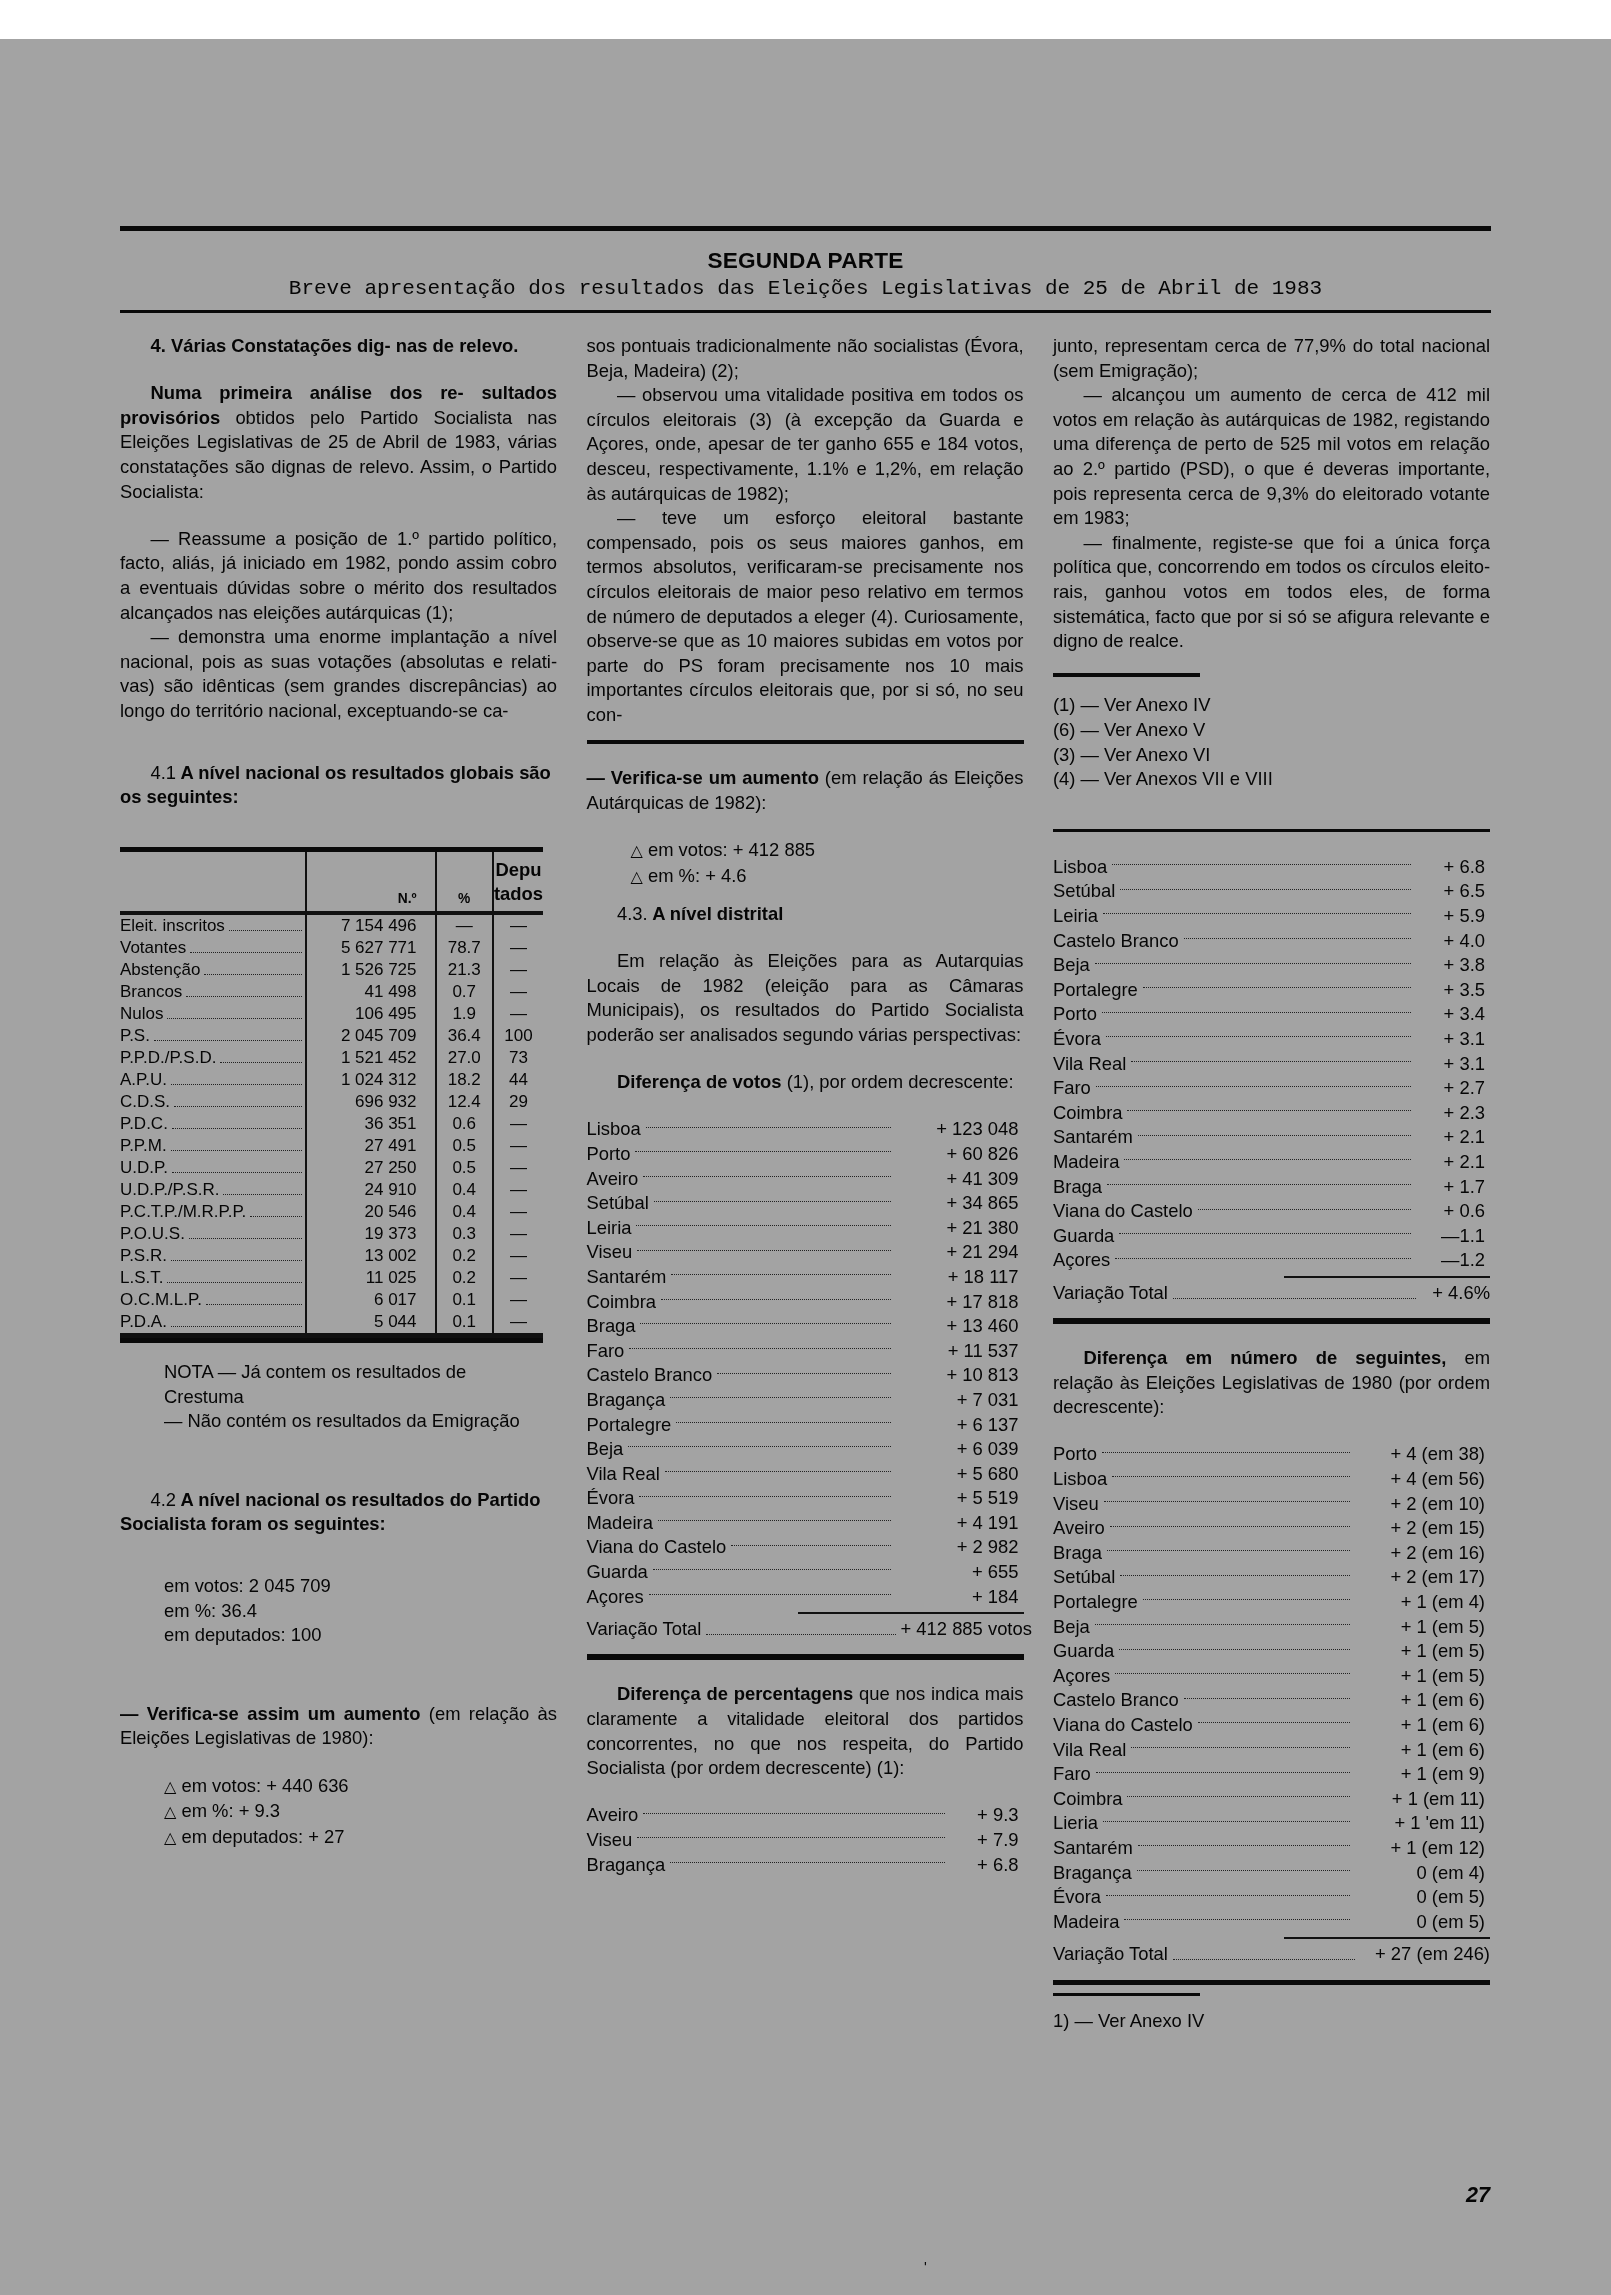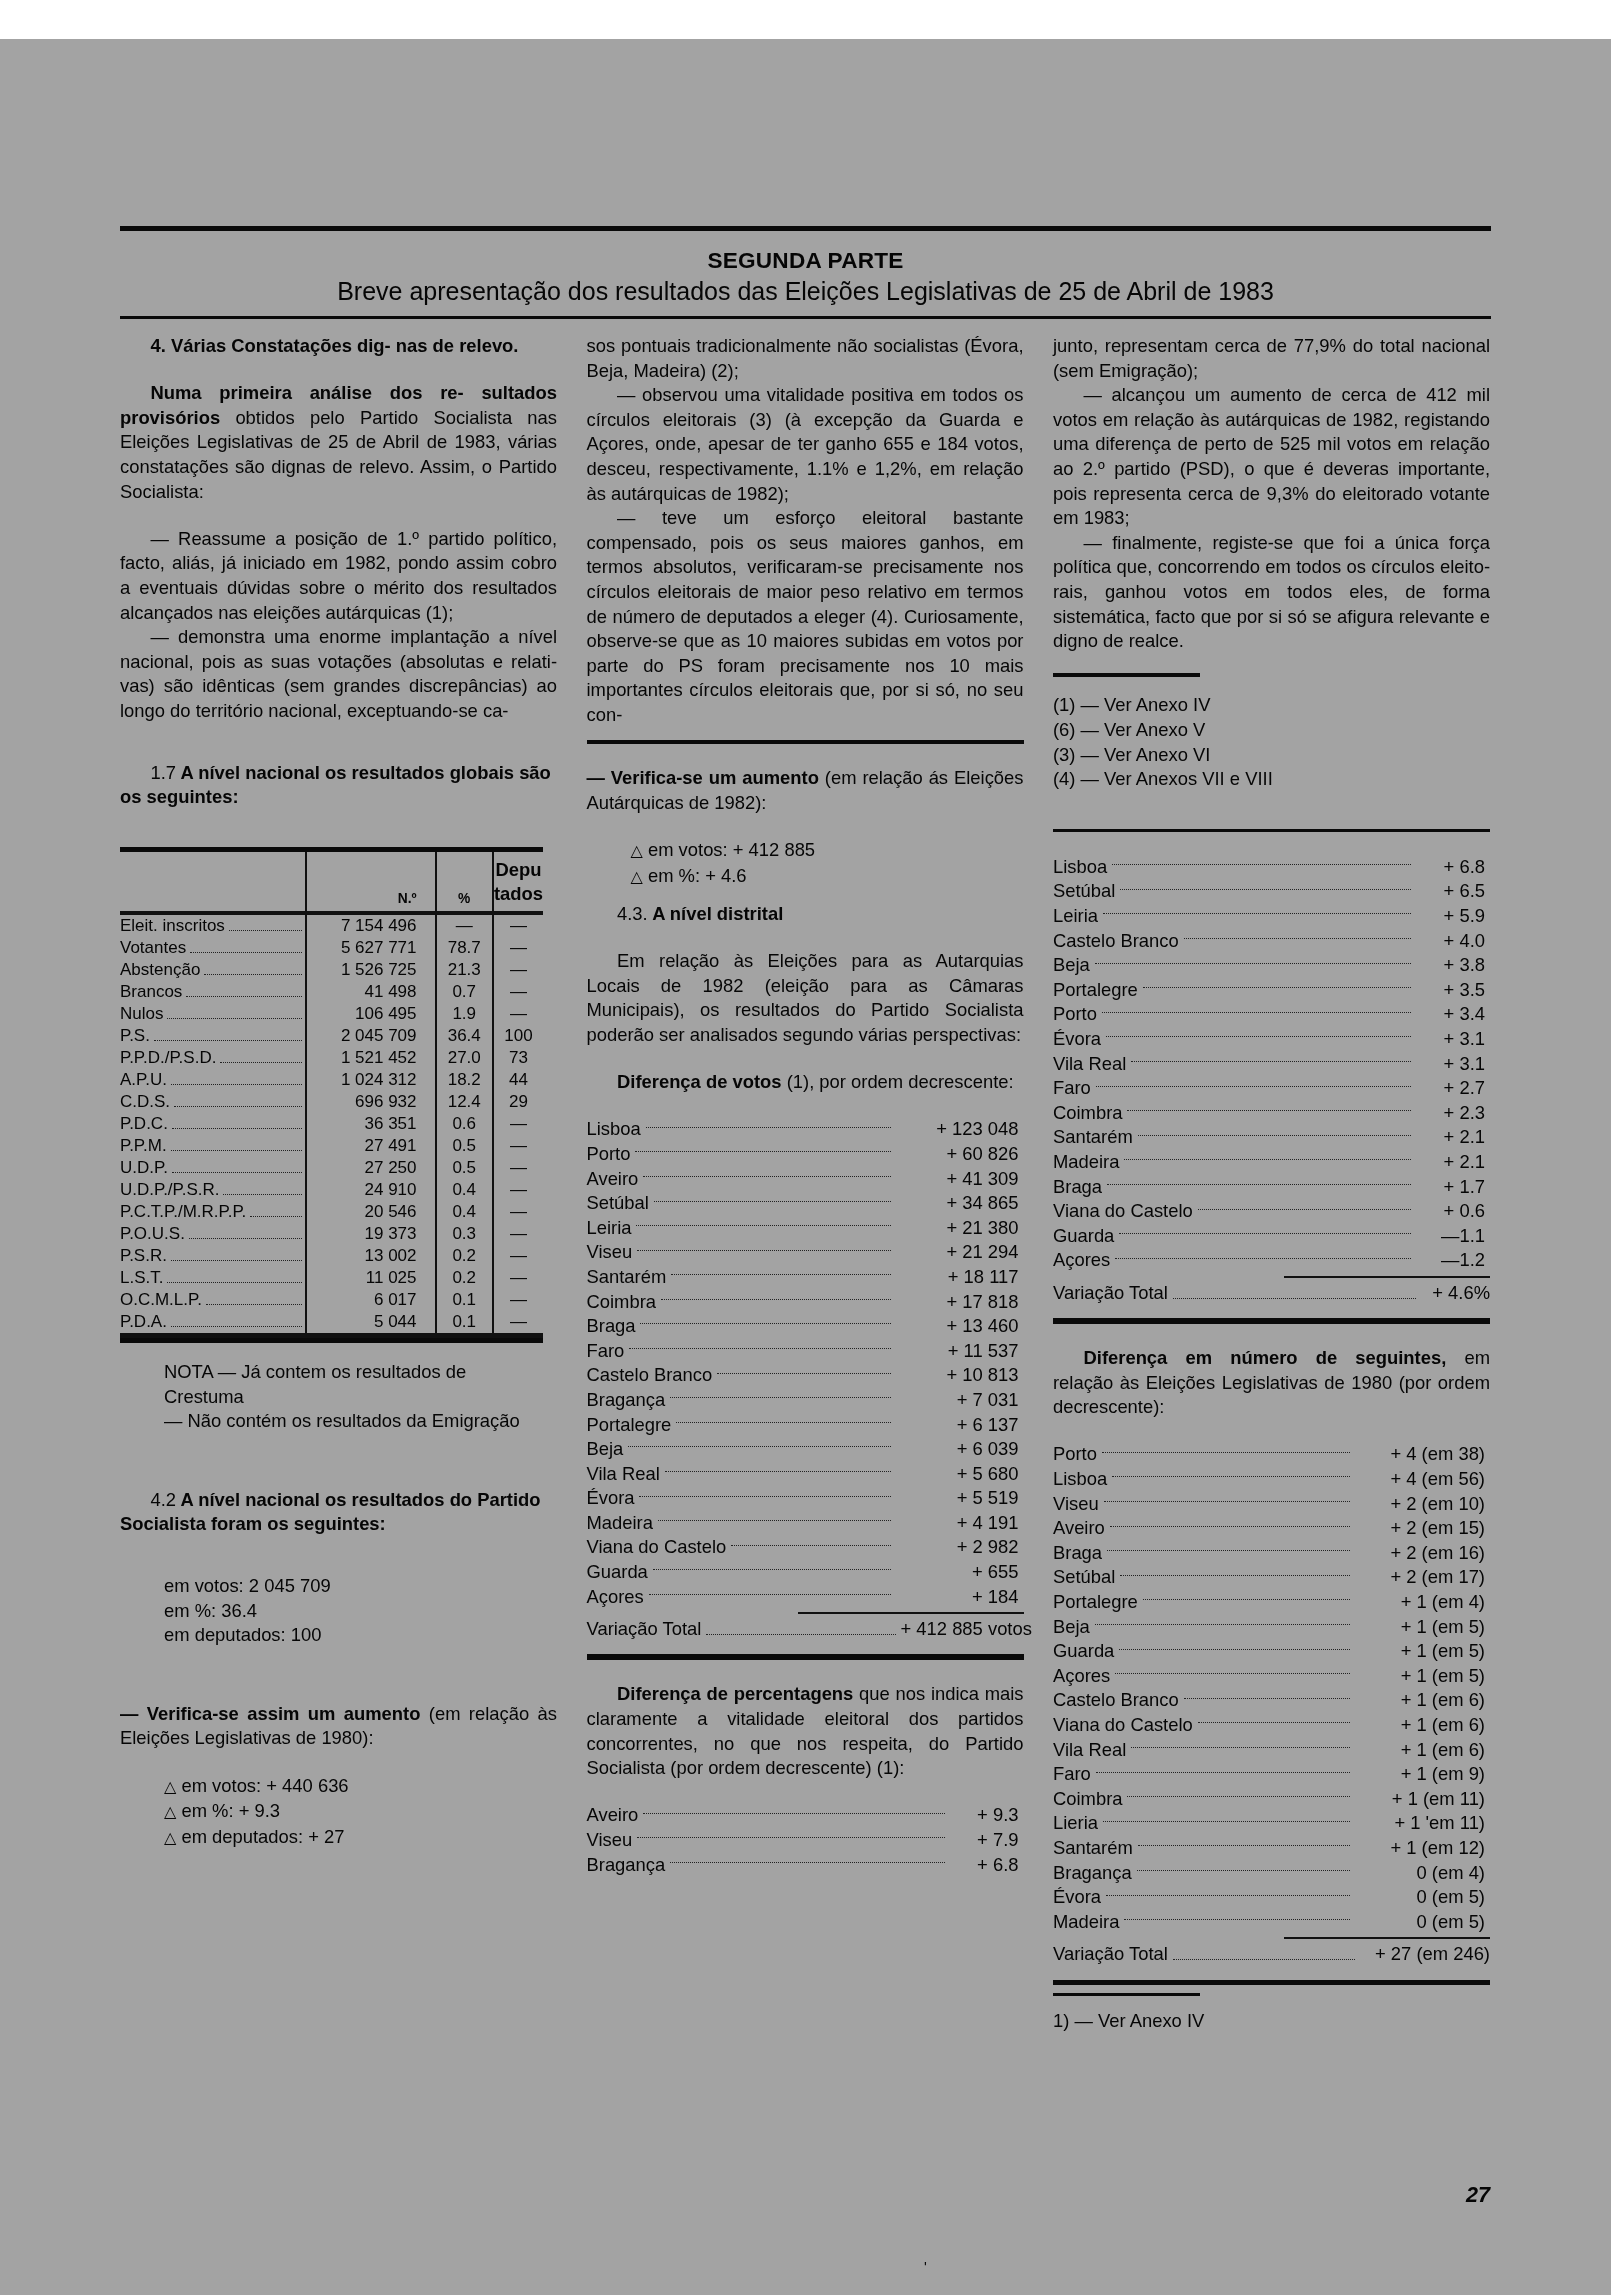--- a/index.html
+++ b/index.html
@@ -36,22 +36,23 @@
   }
   .part-title {
     text-align: center;
     font-size: 22.6px;
     font-weight: bold;
     letter-spacing: 0.2px;
     padding: 16.7px 0 2.9px 0;
   }
   .part-sub {
     text-align: center;
-    font-size: 25px;
+    font-size: 21px;
     padding: 0 0 9.8px 0;
+    font-family: Liberation Mono, monospace;
   }
 
   
   .cols {
     position: absolute;
     left: 120px;
     top: 295px;
     width: 1371px;
     display: flex;
     gap: 29.5px;
@@ -243,21 +244,21 @@
       <p class="body"><span class="h-bold">Numa primeira análise dos re-
 sultados provisórios</span><span> obtidos pelo Partido Socialista nas Eleições Le­gislativas de 25 de Abril de 1983, várias constatações são dignas de relevo. Assim, o Partido Socialista:</span></p>
 
       <div class="gap-m"></div>
 
       <p class="body">— Reassume a posição de 1.º partido político, facto, aliás, já ini­ciado em 1982, pondo assim co­bro a eventuais dúvidas sobre o mérito dos resultados alcançados nas eleições autárquicas (1);</p>
       <p class="body">— demonstra uma enorme im­plantação a nível nacional, pois as suas votações (absolutas e relati­vas) são idênticas (sem grandes discrepâncias) ao longo do territó­rio nacional, exceptuando-se ca-</p>
 
       <div class="gap-l"></div>
 
-      <p class="sec-head"><span class="num">1.7</span> <span>A nível nacional os resul­tados globais são os seguintes:</span></p>
+      <p class="sec-head"><span class="num">4.1</span> <span>A nível nacional os resul­tados globais são os seguintes:</span></p>
 
       <div class="gap-l"></div>
 
       <div class="natbl-wrap">
         <div class="rule-thick"></div>
         <table class="natbl">
           <thead>
             <tr>
               <th class="c-label hdr-bot"></th>
               <th class="c-n vline-l hdr-bot">N.º</th>

